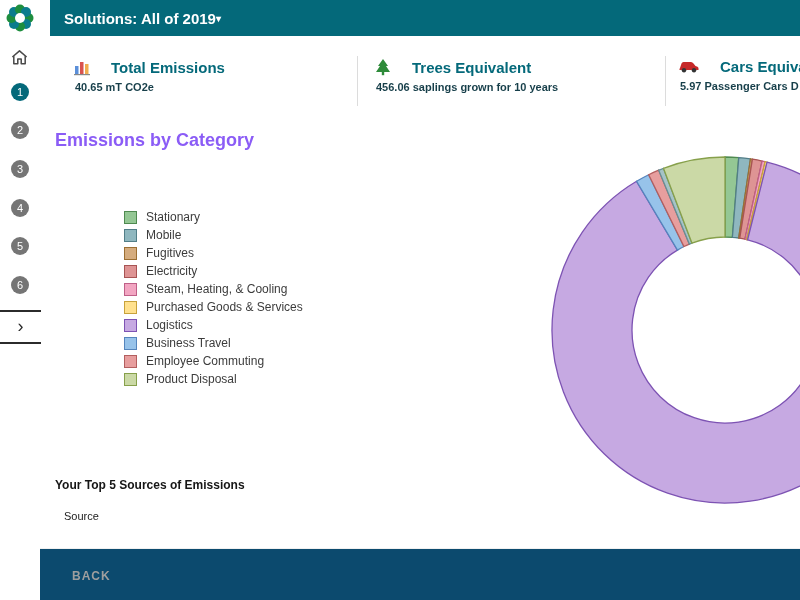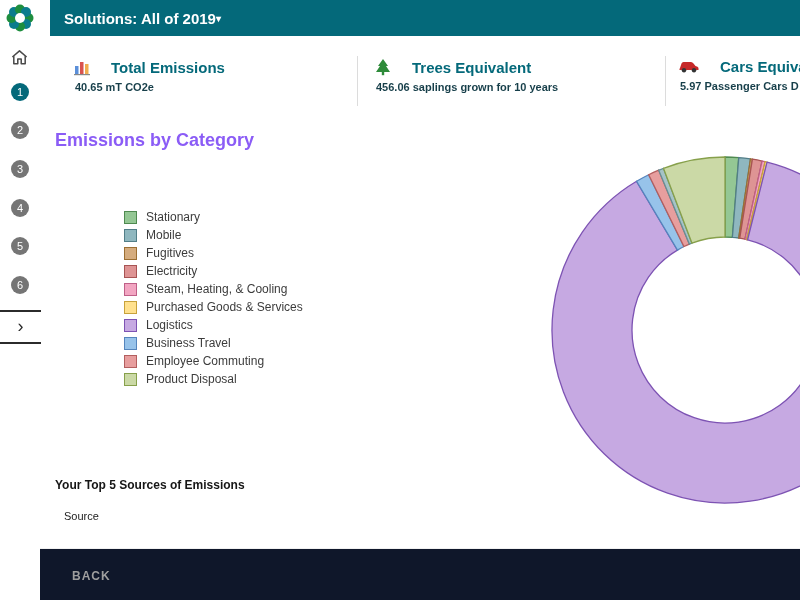--- a/index.html
+++ b/index.html
@@ -38,21 +38,21 @@
   .legend-item{display:flex;align-items:flex-end;height:18px;}
   .swatch{width:13px;height:13px;border:1px solid;margin-right:9px;box-sizing:border-box;flex:none;}
   .legend-label{font-size:12px;color:#3c3c3c;white-space:nowrap;}
   
   .donut{position:absolute;left:543px;top:148px;}
   
   .table-head{position:absolute;left:64px;top:510px;display:flex;font-size:11px;color:#222;}
   .col-src{width:92px;}
   .col-val{width:66px;line-height:1.35;}
   
-  .footer{position:absolute;left:40px;top:548px;width:760px;height:52px;background:#0f172a;
+  .footer{position:absolute;left:40px;top:548px;width:760px;height:52px;background:#0c4a6e;
     border-top:1px solid #F0F0F0;}
   .back-btn{position:absolute;left:26px;top:19px;color:#9E9E9E;font-weight:bold;font-size:12px;
     letter-spacing:1px;cursor:pointer;background:none;border:none;font-family:inherit;}
 </style>
 </head>
 <body>
 
 <div class="logo-box">
   <svg width="28" height="28" viewBox="0 0 28 28">
     <circle cx="22.5" cy="14" r="5" fill="#1E8E3E"></circle>

